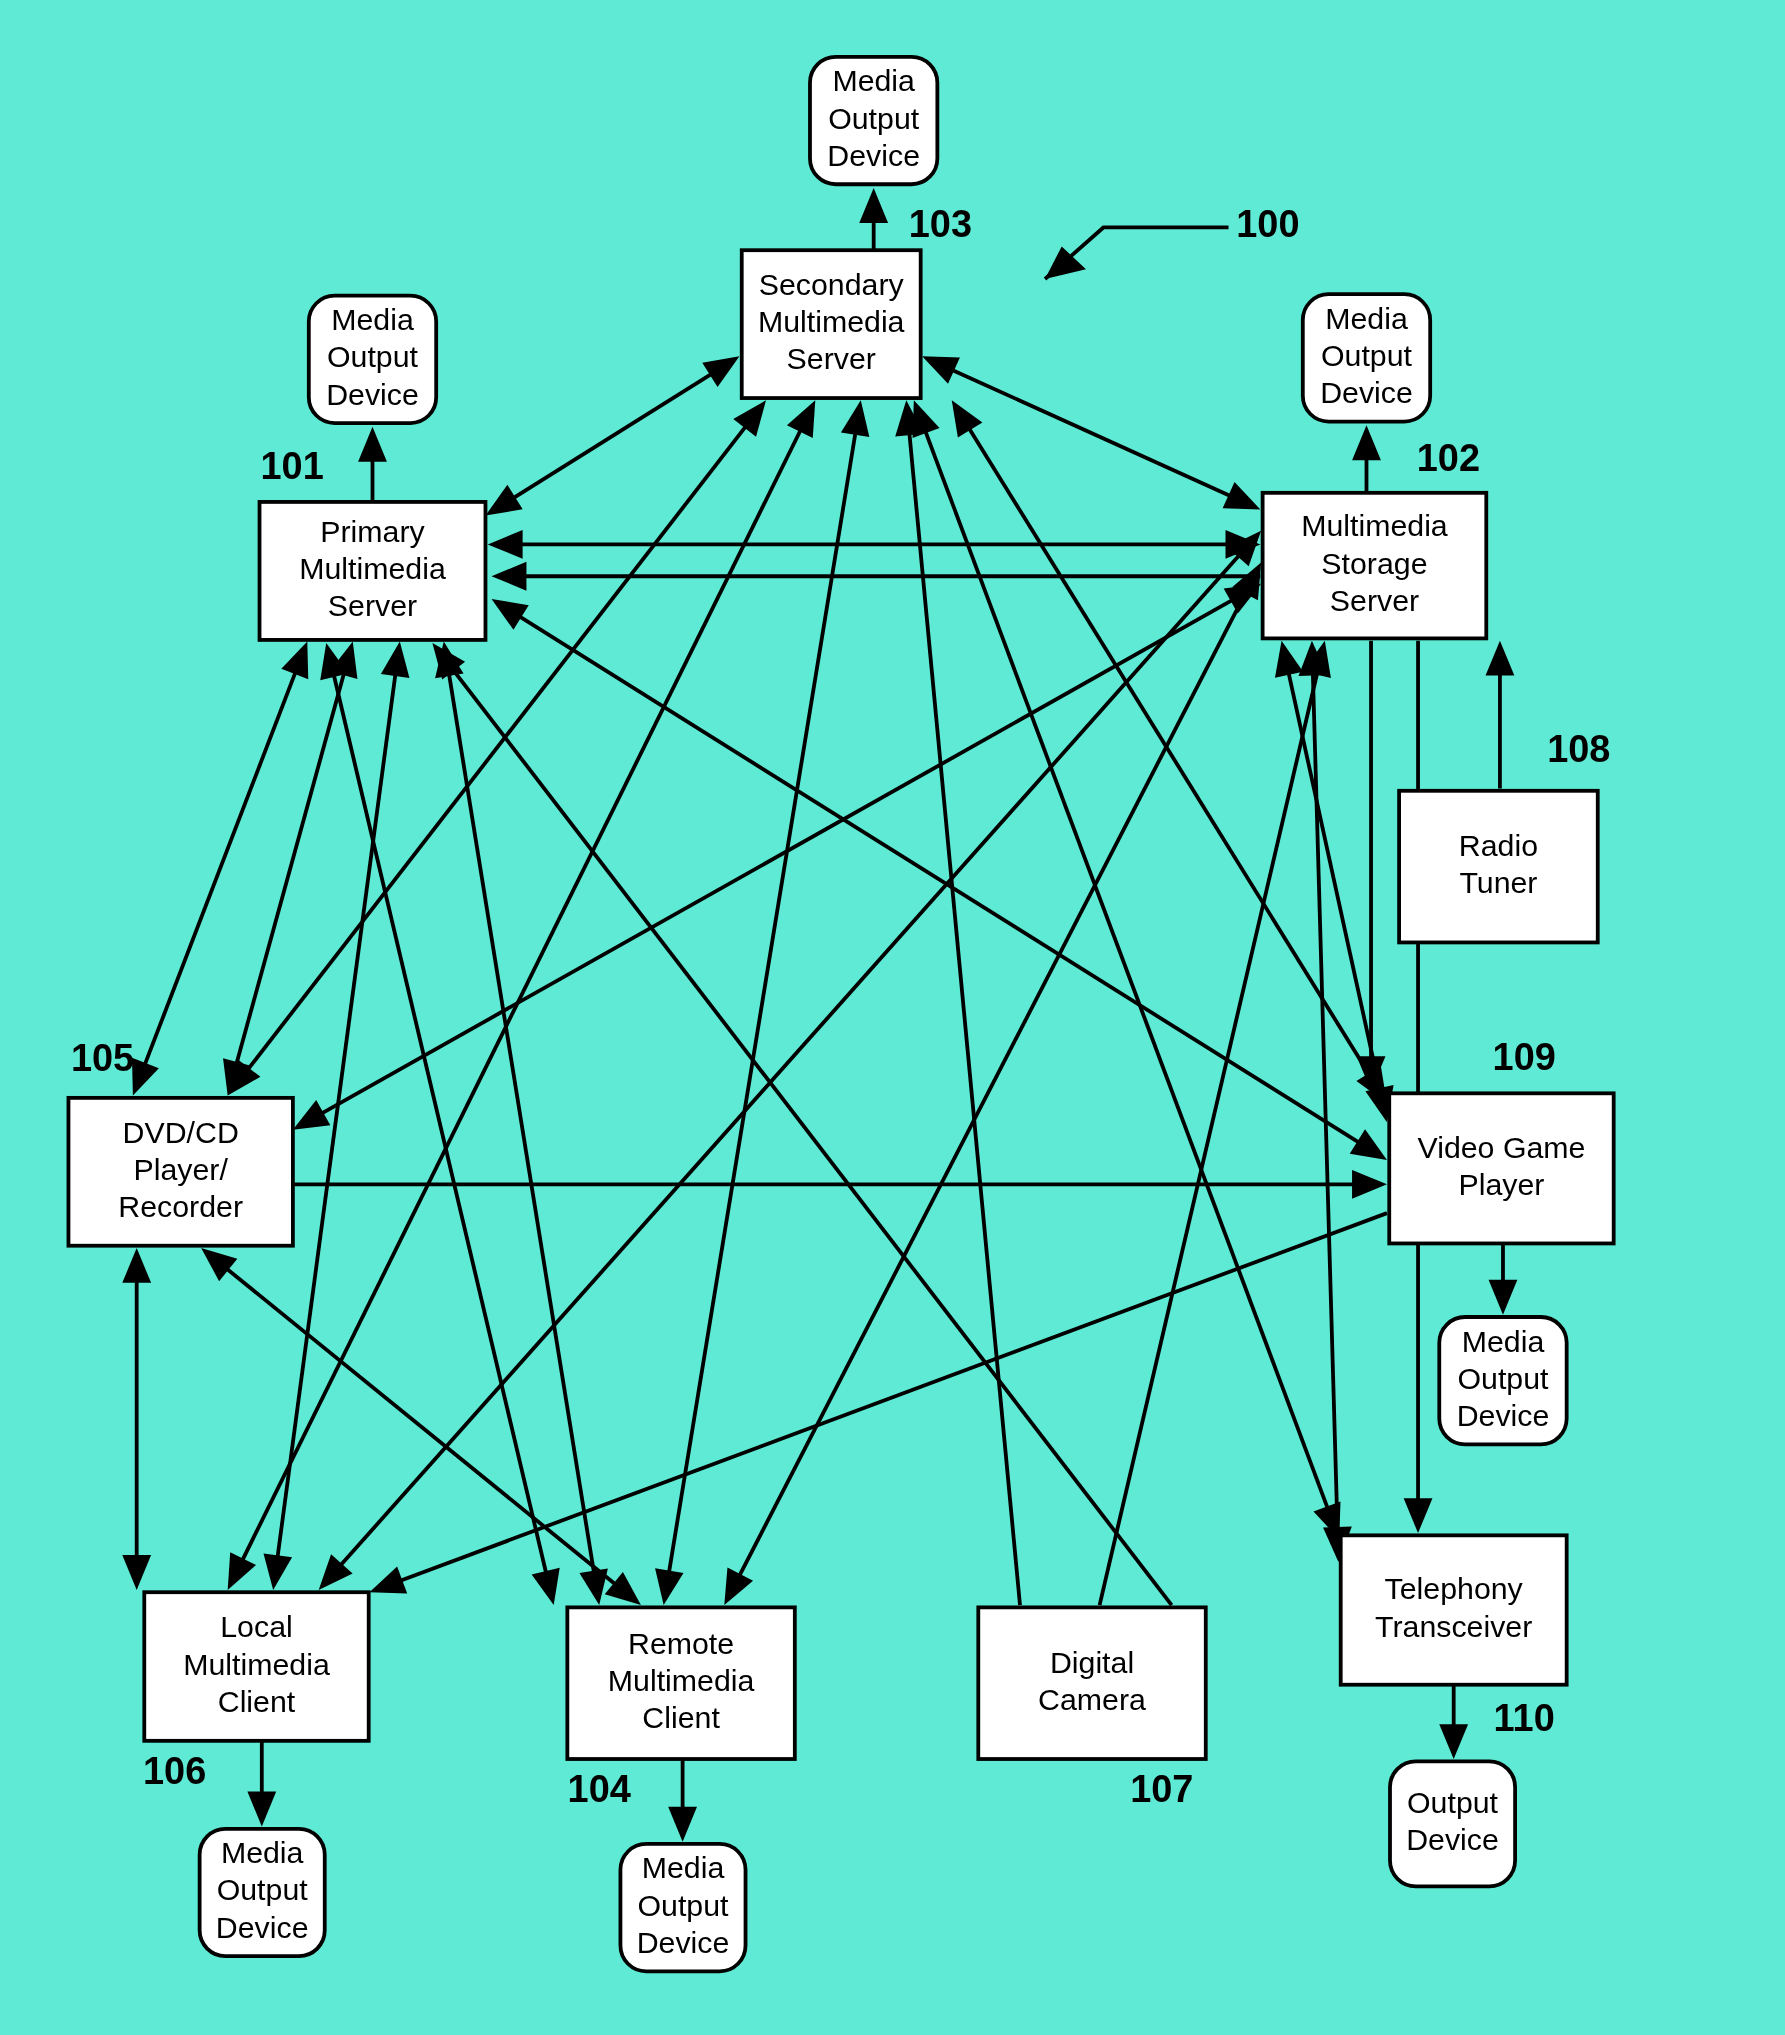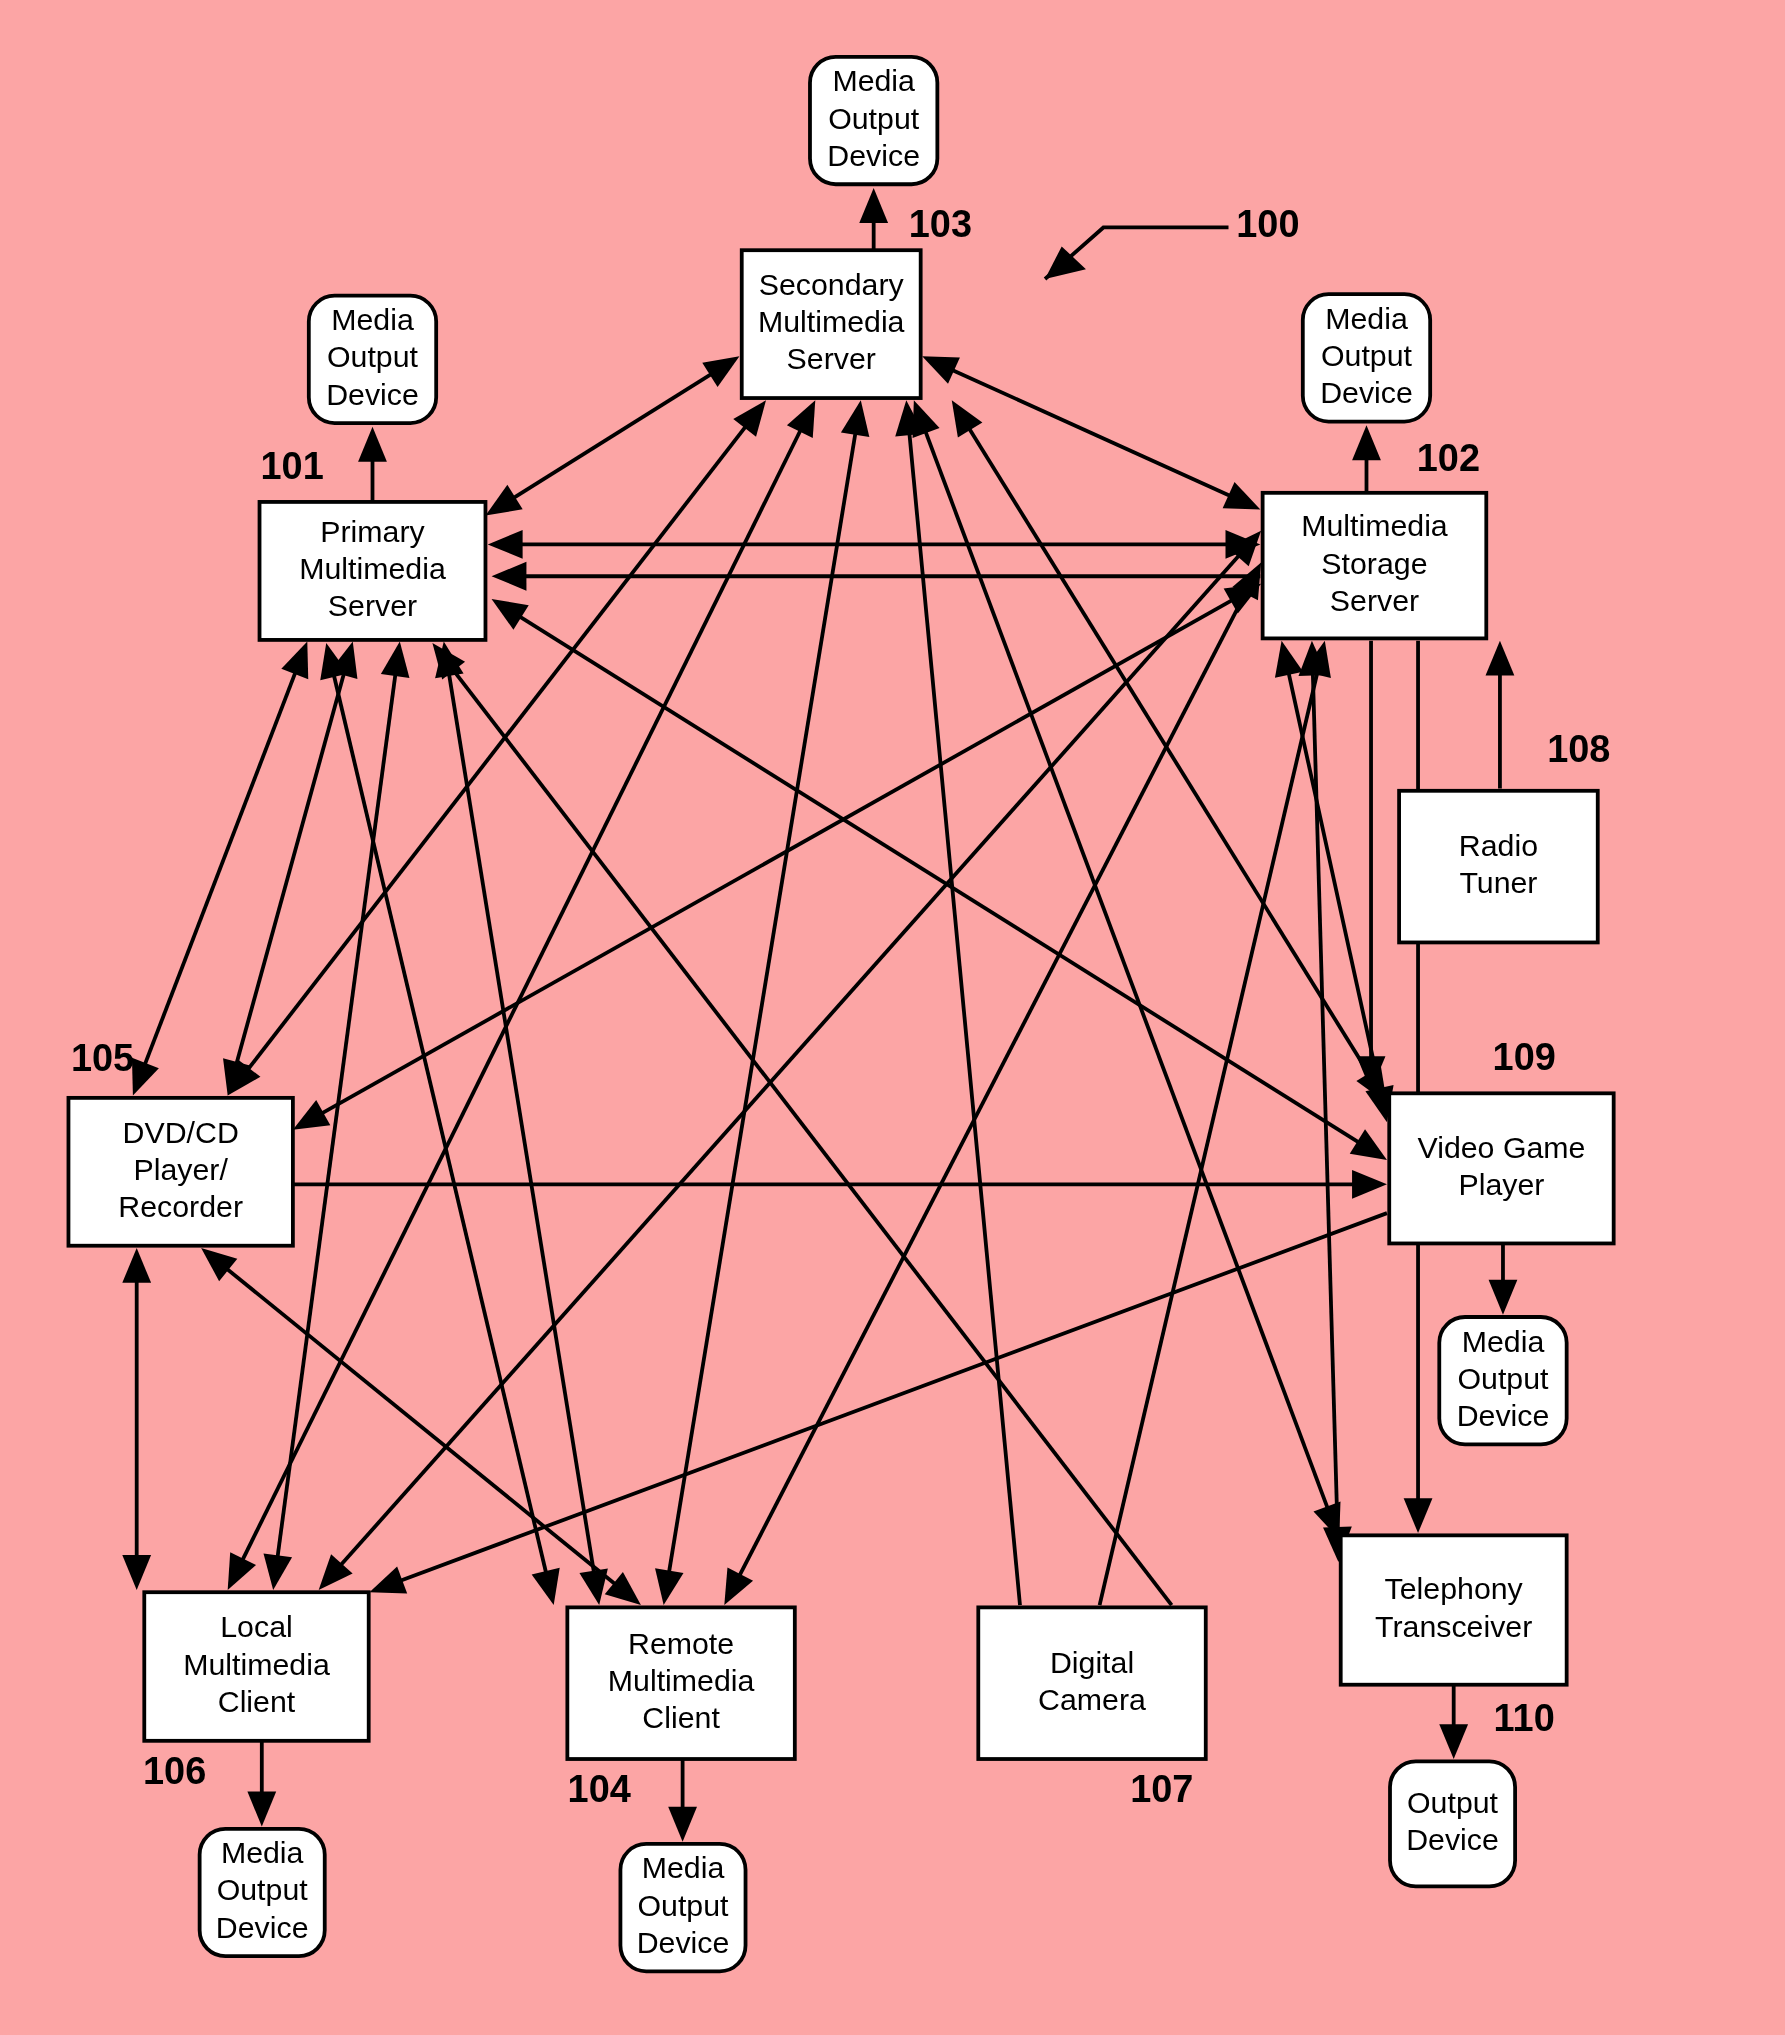--- a/index.html
+++ b/index.html
@@ -7,21 +7,21 @@
     padding: 0;
     background: #ffffff;
   }
   body {
     font-family: "Liberation Sans", sans-serif;
   }
   #figure-root {
     position: relative;
     width: 1786px;
     height: 2035px;
-    background: #fca5a5;
+    background: #5eead4;
     overflow: hidden;
   }
   svg#diagram {
     position: absolute;
     top: 0;
     left: 0;
     width: 1786px;
     height: 2035px;
   }
   .node-rect {

